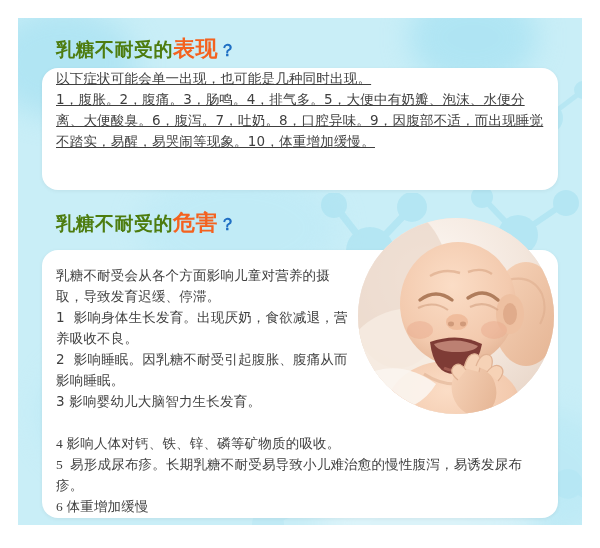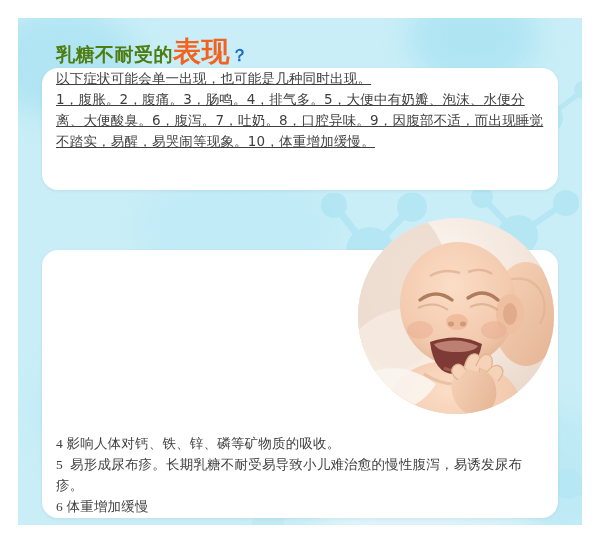--- a/index.html
+++ b/index.html
@@ -82,21 +82,21 @@
     font-size: 19px;
     font-weight: bold;
     letter-spacing: .5px;
     white-space: nowrap;
     line-height: 1;
   }
   .heading-symptoms { left: 56px; top: 38px; }
   .heading-harms    { left: 56px; top: 212px; }
 
   .h-blue   { color: #4d7c0f; }
-  .h-accent { color: #f4621f; font-size: 28px; }
+  .h-accent { color: #f4621f; font-size: 22px; }
   .h-mark   { color: #1f6fc4; font-size: 17px; margin-left: 1px; }
 
   
   .body-text {
     position: absolute;
     color: #3f3f3f;
     font-size: 13.5px;
     line-height: 21px;
     letter-spacing: .2px;
     white-space: pre-wrap;
@@ -202,22 +202,27 @@
       <circle cx="64" cy="62" r="9" fill="#a9e3f2"></circle>
     </svg>
   </div>
 
   <div class="heading heading-symptoms"><span class="h-blue">乳糖不耐受的</span><span class="h-accent">表现</span><span class="h-mark">？</span></div>
 
   <div class="card card-symptoms"></div>
   <div class="body-text symptoms-text">以下症状可能会单一出现，也可能是几种同时出现。
 1，腹胀。2，腹痛。3，肠鸣。4，排气多。5，大便中有奶瓣、泡沫、水便分离、大便酸臭。6，腹泻。7，吐奶。8，口腔异味。9，因腹部不适，而出现睡觉不踏实，易醒，易哭闹等现象。10，体重增加缓慢。</div>
 
+  <div class="heading heading-harms"><span class="h-blue">乳糖不耐受的</span><span class="h-accent">危害</span><span class="h-mark">？</span></div>
 
   <div class="card card-harms"></div>
+  <div class="body-text harms-text">乳糖不耐受会从各个方面影响儿童对营养的摄取，导致发育迟缓、停滞。
+1  影响身体生长发育。出现厌奶，食欲减退，营养吸收不良。
+2  影响睡眠。因乳糖不耐受引起腹胀、腹痛从而影响睡眠。
+3 影响婴幼儿大脑智力生长发育。</div>
   <div class="body-text harms-text-wide">4 影响人体对钙、铁、锌、磷等矿物质的吸收。
 5  易形成尿布疹。长期乳糖不耐受易导致小儿难治愈的慢性腹泻，易诱发尿布疹。
 6 体重增加缓慢</div>
 
   <div class="photo">
     <svg width="196" height="196" viewBox="0 0 196 196">
       <defs>
         <radialGradient id="bgSoft" cx="35%" cy="30%" r="85%">
           <stop offset="0%" stop-color="#fdf8f4"></stop>
           <stop offset="60%" stop-color="#f3e6dc"></stop>

